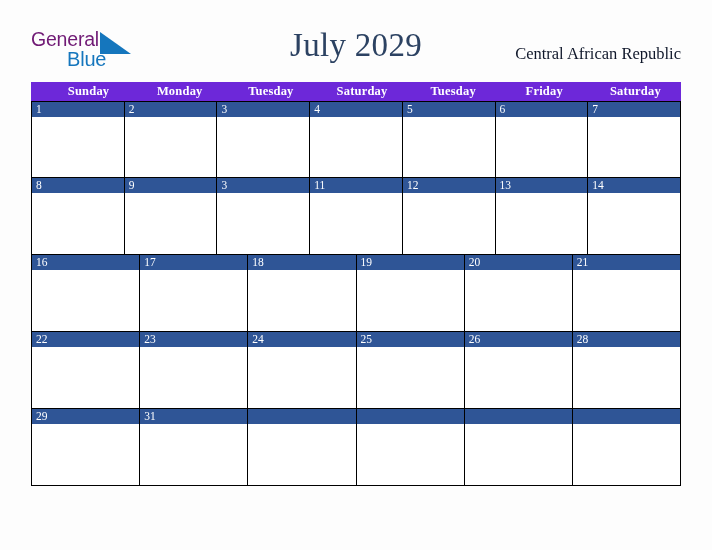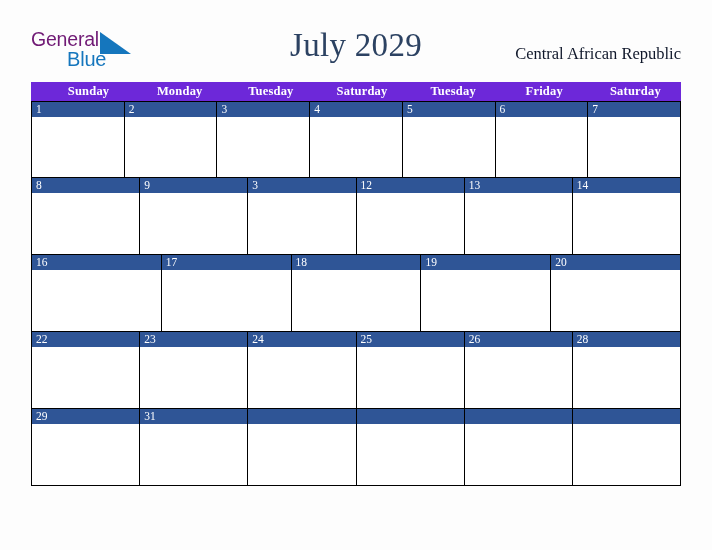--- a/index.html
+++ b/index.html
@@ -248,20 +248,26 @@
         <div class="day-body"></div>
       </div>
       <div class="day-cell">
         <div class="day-band">
             <span class="day-number">3</span>
           </div>
         <div class="day-body"></div>
       </div>
       <div class="day-cell">
         <div class="day-band">
+            <span class="day-number">11</span>
+          </div>
+        <div class="day-body"></div>
+      </div>
+      <div class="day-cell">
+        <div class="day-band">
             <span class="day-number">12</span>
           </div>
         <div class="day-body"></div>
       </div>
       <div class="day-cell">
         <div class="day-band">
             <span class="day-number">13</span>
           </div>
         <div class="day-body"></div>
       </div>
@@ -297,20 +303,26 @@
             <span class="day-number">19</span>
           </div>
         <div class="day-body"></div>
       </div>
       <div class="day-cell">
         <div class="day-band">
             <span class="day-number">20</span>
           </div>
         <div class="day-body"></div>
       </div>
+      <div class="day-cell">
+        <div class="day-band">
+            <span class="day-number">21</span>
+          </div>
+        <div class="day-body"></div>
+      </div>
     </div>
 
     <div class="week-row">
       <div class="day-cell">
         <div class="day-band">
             <span class="day-number">22</span>
           </div>
         <div class="day-body"></div>
       </div>
       <div class="day-cell">

